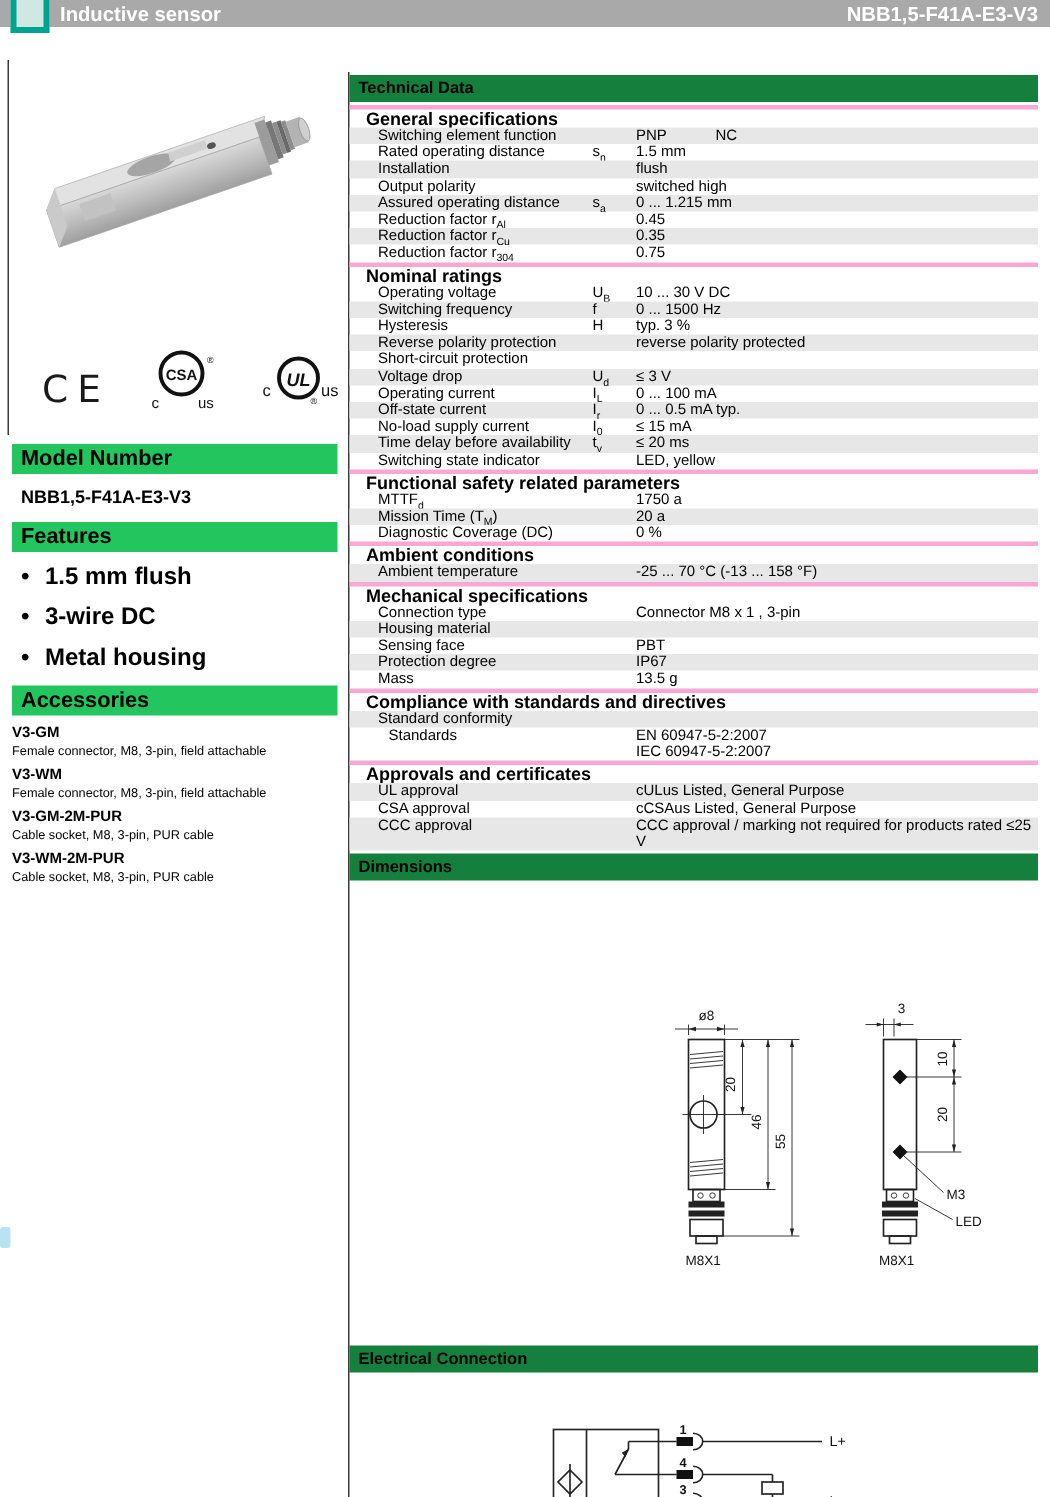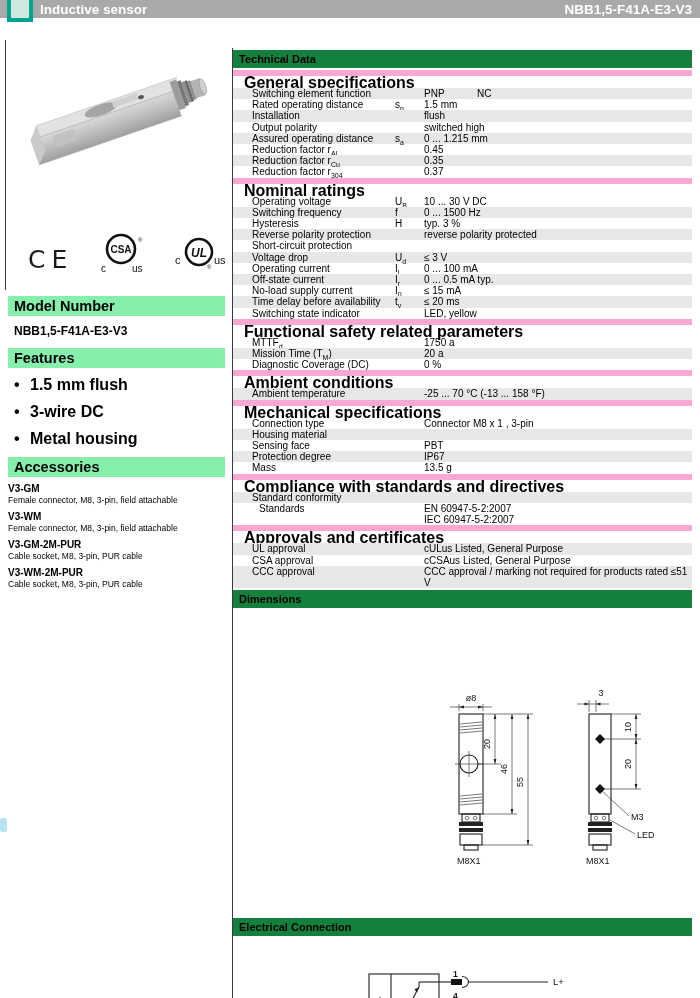--- a/index.html
+++ b/index.html
@@ -19,40 +19,40 @@
   .right-col{position:absolute;left:233px;top:30px;width:459px;}
 
   
   .photo-box{margin:10px 0 4px 5px;width:221px;height:250px;border-left:1px solid #3a3a3a;
              position:relative;background:#fff;}
   .photo-box svg{display:block;margin:6px auto 0 auto;}
   .cert-row{display:flex;align-items:flex-end;justify-content:flex-start;gap:26px;
             padding-left:22px;margin-top:2px;height:42px;}
   .ce-text{font-size:25px;letter-spacing:6px;color:#1a1a1a;font-family:"DejaVu Sans",sans-serif;}
 
-  .side-bar{margin:6px 0 0 8px;width:217px;height:20px;background:#86efac;
+  .side-bar{margin:6px 0 0 8px;width:217px;height:20px;background:#22c55e;
             font-weight:bold;font-size:14.5px;line-height:20px;padding-left:6px;box-sizing:border-box;}
   .model-no{font-weight:bold;font-size:12px;margin:8px 0 10px 14px;}
   .features-list{list-style:none;margin:8px 0 4px 0;padding:0 0 0 14px;}
   .features-list li{font-weight:bold;font-size:16px;margin-bottom:9px;position:relative;padding-left:16px;}
   .features-list li:before{content:"•";position:absolute;left:0;top:0;font-weight:bold;}
   .acc-item{margin-left:8px;margin-top:6px;}
   .acc-name{font-weight:bold;font-size:10px;}
   .acc-desc{font-size:8.5px;margin-top:1px;}
   .blue-tick{position:absolute;left:0;top:788px;width:7px;height:14px;background:#b9e3f2;border-radius:2px;}
 
   
   .section-bar{margin-top:20px;width:459px;height:18px;background:#15803d;font-weight:bold;
                font-size:11px;line-height:18px;padding-left:6px;box-sizing:border-box;}
   .section-bar.first{margin-top:20px;}
   .section-bar.mid{margin-top:2px;}
 
   .spec-table{margin-top:2px;font-size:10px;}
-  .spec-sec{font-weight:bold;font-size:16px;height:11px;line-height:11px;padding:1px 0 0 11px;
-            border-top:6px solid #f9a8d4;}
+  .spec-sec{font-weight:bold;font-size:12px;height:11px;line-height:11px;padding:1px 0 0 11px;
+            border-top:3px solid #f9a8d4;}
   .spec-row{position:relative;display:flex;min-height:11.2px;line-height:11.2px;}
   .spec-row.shaded{background:#e7e7e7;}
   .c-label{width:143px;padding-left:19px;flex:none;}
   .c-label.ind2{padding-left:26px;width:136px;}
   .c-sym{width:29px;flex:none;}
   .c-val{flex:1;}
   .c-val2{position:absolute;left:244px;top:0;}
   .spec-table sub{font-size:7px;line-height:0;}
 
   .dims-area{height:308px;position:relative;}
@@ -199,21 +199,21 @@
           <span class="c-val">0.45</span>
         </div>
         <div class="spec-row shaded">
           <span class="c-label">Reduction factor r<sub>Cu</sub></span>
           <span class="c-sym"></span>
           <span class="c-val">0.35</span>
         </div>
         <div class="spec-row">
           <span class="c-label">Reduction factor r<sub>304</sub></span>
           <span class="c-sym"></span>
-          <span class="c-val">0.37</span>
+          <span class="c-val">0.75</span>
         </div>
         <div class="spec-sec">Nominal ratings</div>
         <div class="spec-row">
           <span class="c-label">Operating voltage</span>
           <span class="c-sym">U<sub>B</sub></span>
           <span class="c-val">10 ... 30 V DC</span>
         </div>
         <div class="spec-row shaded">
           <span class="c-label">Switching frequency</span>
           <span class="c-sym">f</span>
@@ -328,21 +328,21 @@
           <span class="c-val">cULus Listed, General Purpose</span>
         </div>
         <div class="spec-row">
           <span class="c-label">CSA approval</span>
           <span class="c-sym"></span>
           <span class="c-val">cCSAus Listed, General Purpose</span>
         </div>
         <div class="spec-row shaded">
           <span class="c-label">CCC approval</span>
           <span class="c-sym"></span>
-          <span class="c-val">CCC approval / marking not required for products rated ≤51 V</span>
+          <span class="c-val">CCC approval / marking not required for products rated ≤25 V</span>
         </div>
       </div>
 
     <div class="section-bar mid">Dimensions</div>
 
     <div class="dims-area">
       <svg width="300" height="210" viewBox="0 0 300 210">
 
         <g transform="translate(58,8)">
           <line class="thin" x1="0" y1="27" x2="0" y2="20"></line>

